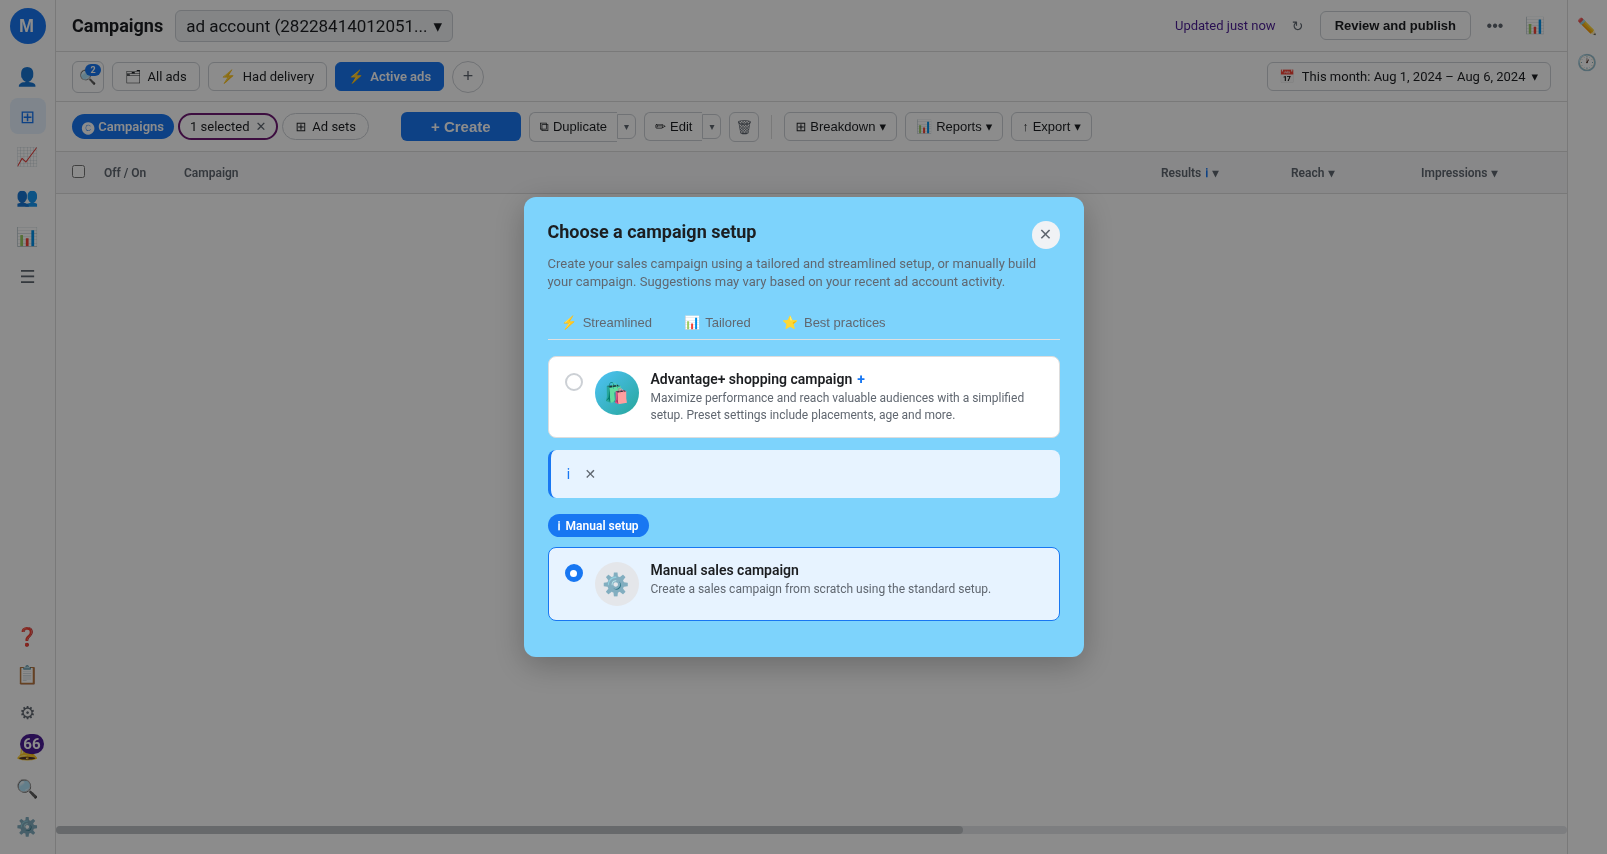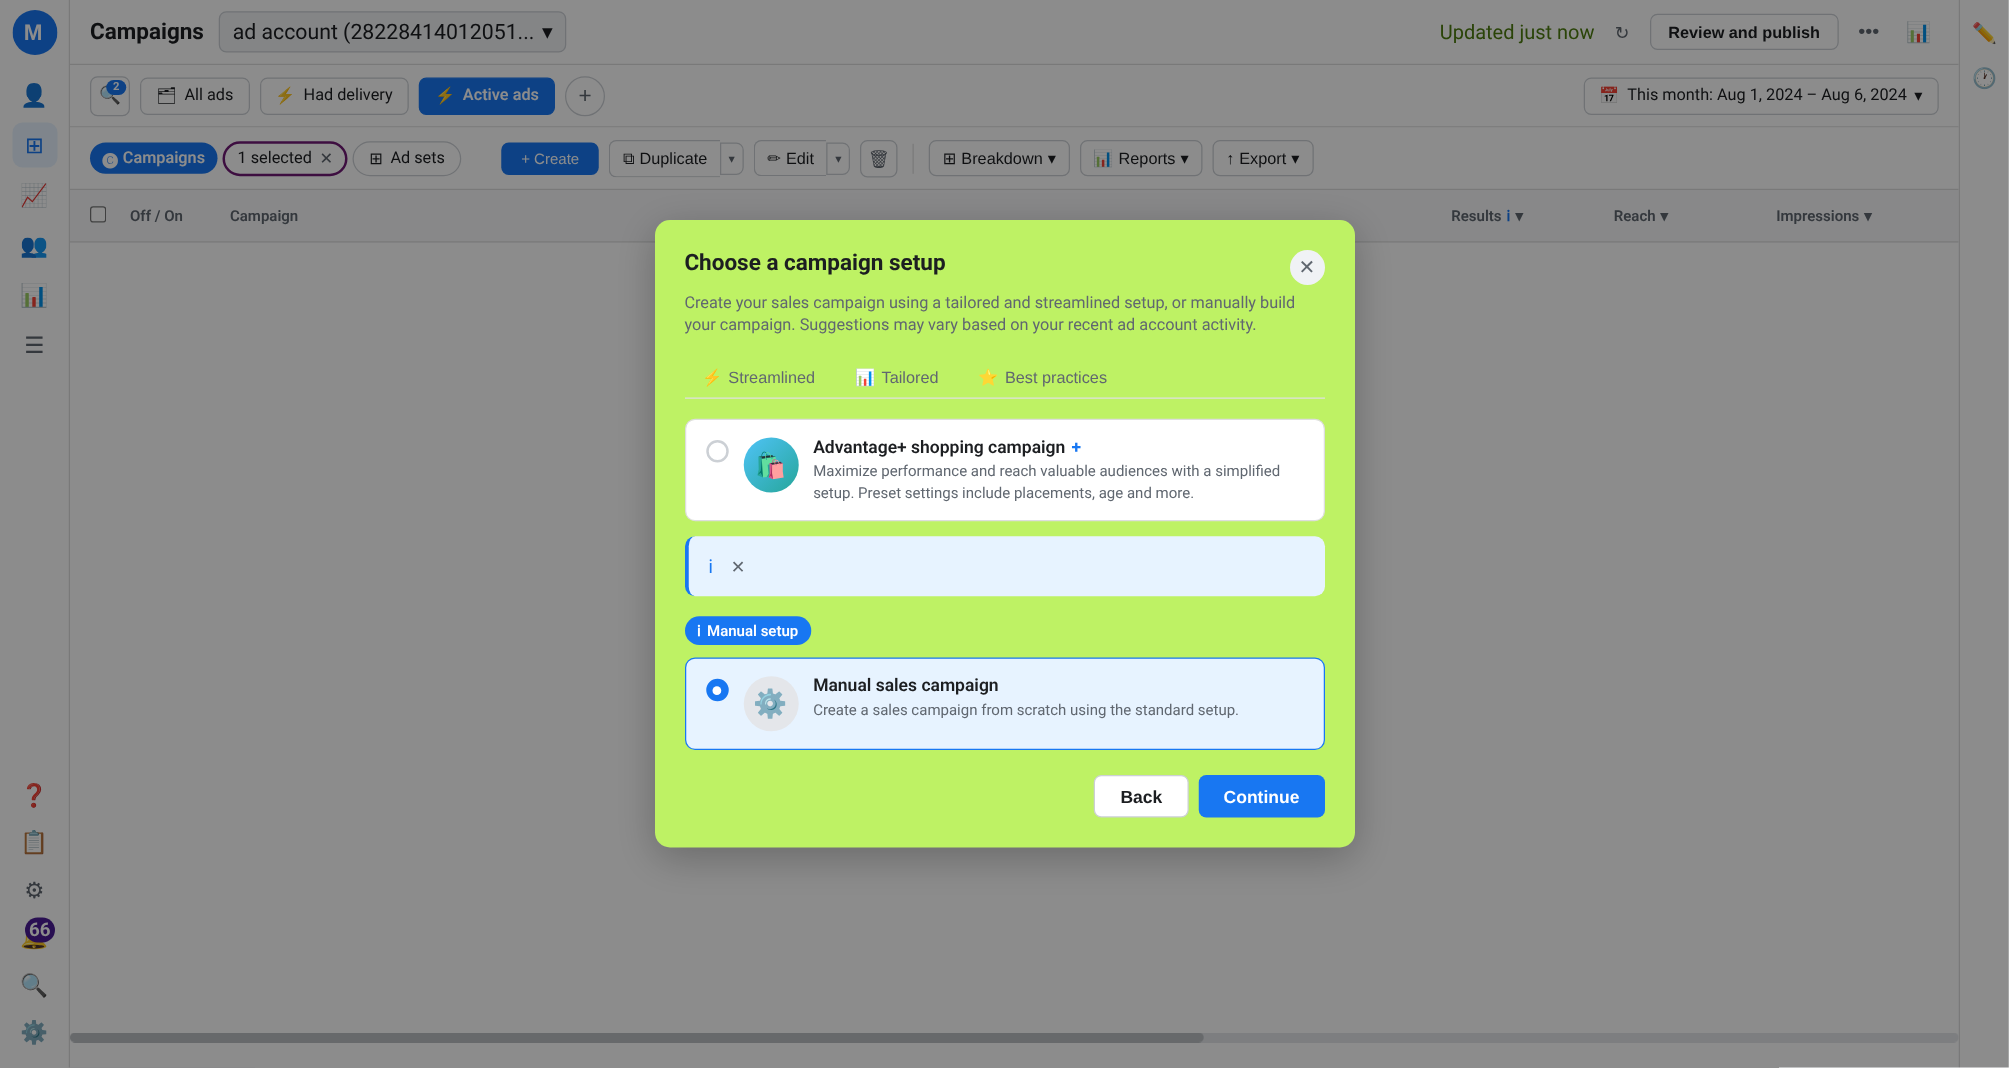--- a/index.html
+++ b/index.html
@@ -131,22 +131,22 @@
       font-size: 17px;
       color: #1c1e21;
     }
     .header-right {
       margin-left: auto;
       display: flex;
       align-items: center;
       gap: 8px;
     }
     .updated-text {
-      font-size: 16px;
-      color: #4d7c0f;
+      font-size: 13px;
+      color: #4c1d95;
     }
     .refresh-btn {
       width: 28px; height: 28px;
       border-radius: 50%;
       border: none;
       background: transparent;
       cursor: pointer;
       display: flex; align-items: center; justify-content: center;
       color: #606770;
       font-size: 14px;
@@ -306,28 +306,28 @@
     .action-right {
       margin-left: 24px;
       display: flex;
       align-items: center;
       gap: 8px;
     }
     .create-btn {
       display: flex;
       align-items: center;
       gap: 4px;
-      padding: 6px 16px;
+      padding: 6px 30px;
       border-radius: 6px;
       background: #1877f2;
       color: #fff;
       border: none;
       cursor: pointer;
-      font-size: 12px;
-      font-weight: 400;
+      font-size: 15px;
+      font-weight: 700;
     }
     .action-btn {
       display: flex;
       align-items: center;
       gap: 4px;
       padding: 6px 10px;
       border-radius: 6px;
       border: 1px solid #ccd0d5;
       background: #fff;
       cursor: pointer;
@@ -458,21 +458,21 @@
       top: 0; left: 0; right: 0; bottom: 0;
       background: rgba(0,0,0,0.45);
       z-index: 100;
       display: flex;
       align-items: center;
       justify-content: center;
     }
 
     
     .modal {
-      background: #bef264;
+      background: #7dd3fc;
       border-radius: 12px;
       width: 560px;
       max-width: 90%;
       padding: 24px;
       position: relative;
       box-shadow: 0 8px 32px rgba(0,0,0,0.25);
     }
     .modal-header {
       display: flex;
       align-items: flex-start;
@@ -897,19 +897,15 @@
       <div class="campaign-icon" style="background: #e4e6ea;">
         <span class="gear-icon">⚙️</span>
       </div>
       <div class="campaign-info">
         <div class="campaign-title">Manual sales campaign</div>
         <div class="campaign-desc">Create a sales campaign from scratch using the standard setup.</div>
       </div>
     </div>
 
     
-    <div class="modal-footer">
-      <button class="back-btn">Back</button>
-      <button class="continue-btn">Continue</button>
-    </div>
 
   </div>
 </div>
 
 </body></html>

